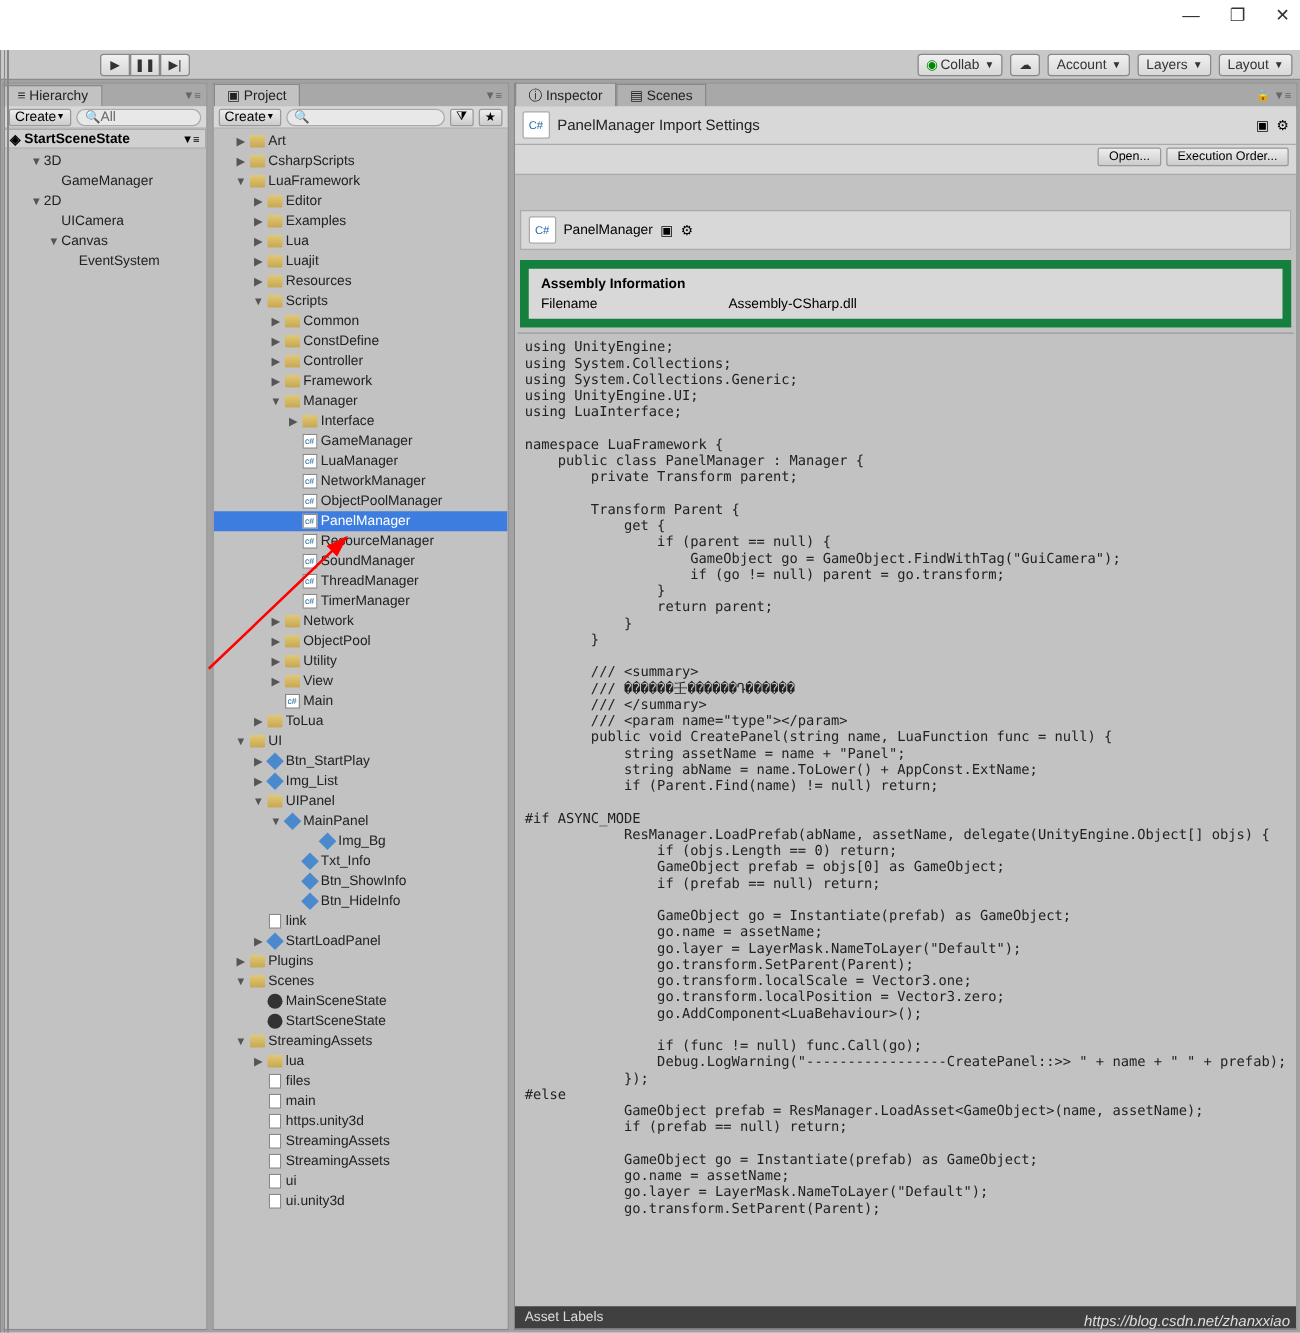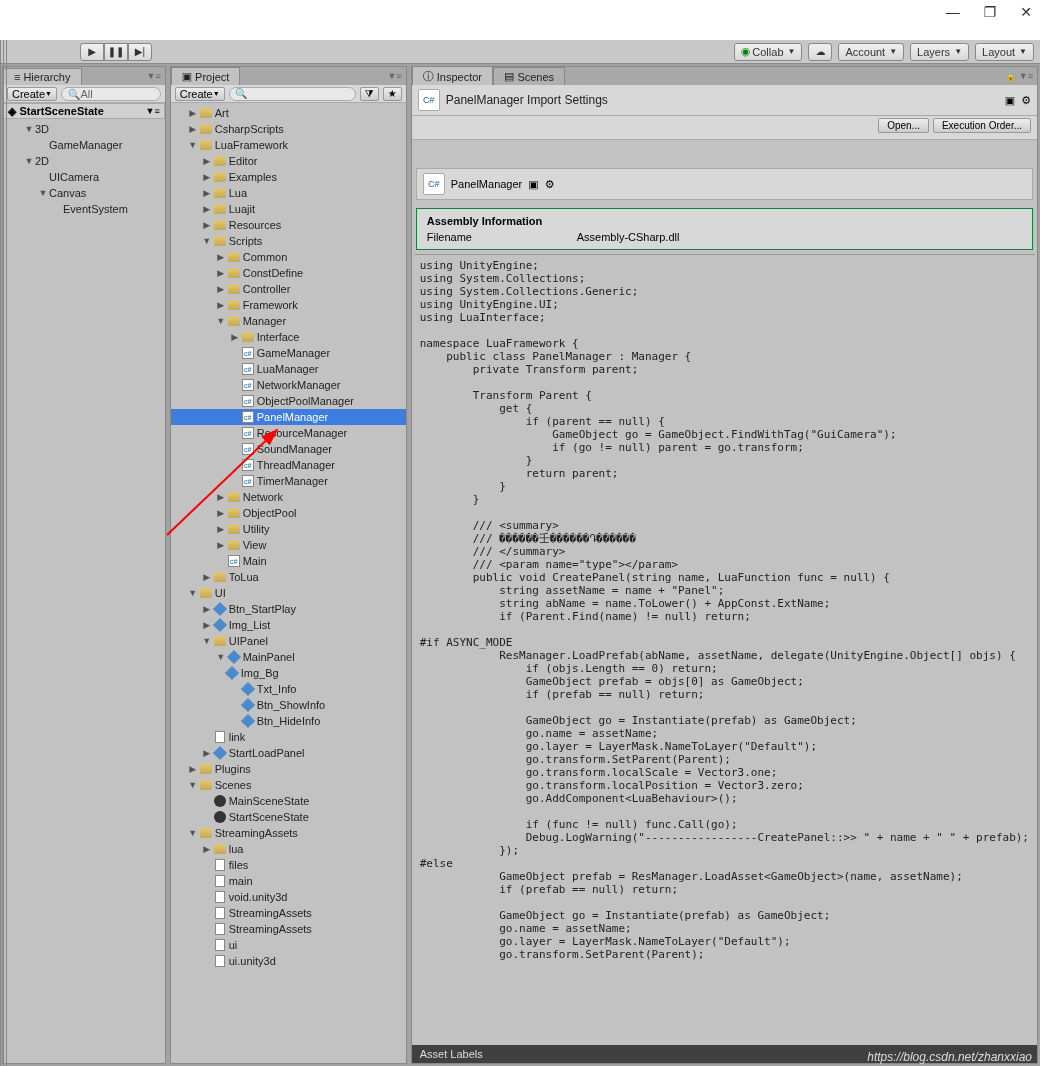--- a/index.html
+++ b/index.html
@@ -38,21 +38,21 @@
 .ico-scene { width:12px; height:12px; background:#333; border-radius:50%; position:relative; }
 .ico-file { width:10px; height:12px; background:#fff; border:1px solid #888; }
 .scene-hdr { background:#d0d0d0; border:1px solid #aaa; height:16px; display:flex; align-items:center; padding:0 4px; font-weight:bold; font-size:11px; }
 .insp-content { flex:1; overflow:auto; background:#c2c2c2; display:flex; flex-direction:column; }
 .insp-hdr { background:#d8d8d8; padding:4px 6px; display:flex; align-items:center; gap:6px; border-bottom:1px solid #aaa; }
 .insp-hdr .title { flex:1; font-size:12px; color:#222; }
 .insp-hdr-row2 { background:#d8d8d8; padding:2px 6px 6px; display:flex; justify-content:flex-end; gap:4px; border-bottom:1px solid #aaa; }
 .sm-btn { background:linear-gradient(#eee,#ccc); border:1px solid #999; border-radius:2px; padding:1px 8px; font-size:10px; }
 .section-hdr { background:#aeaeae; padding:3px 8px; font-size:11px; color:#222; border-top:1px solid #999; border-bottom:1px solid #999; }
 .obj-hdr { background:#d8d8d8; padding:4px 6px; display:flex; align-items:center; gap:6px; border-bottom:1px solid #aaa; margin:4px; border:1px solid #aaa; }
-.asm-box { background:#d8d8d8; margin:4px; border:1px solid #15803d; padding:6px 10px; }
+.asm-box { background:#d8d8d8; margin:4px; border:7px solid #15803d; padding:6px 10px; }
 .asm-box .atitle { font-weight:bold; font-size:11px; margin-bottom:4px; }
 .asm-box .arow { display:flex; font-size:11px; }
 .asm-box .arow .alabel { width:150px; }
 .code-box { background:#c2c2c2; margin:0 2px; padding:4px 6px; font-family:Consolas,monospace; font-size:11px; line-height:13px; color:#222; white-space:pre; overflow:hidden; border-top:1px solid #999; }
 .asset-labels { background:#404040; color:#ddd; padding:3px 8px; font-size:11px; }
 .watermark { position:absolute; bottom:2px; right:8px; color:#ddd; font-size:12px; font-style:italic; }
 .cs-badge { width:22px; height:22px; background:#fff; border:1px solid #aaa; border-radius:2px; display:flex; align-items:center; justify-content:center; font-size:9px; color:#26a; }
 .dbl-line { position:absolute; left:0; top:0; width:8px; height:100%; background:repeating-linear-gradient(90deg,#888,#888 1px,transparent 1px,transparent 3px); }
 svg.arrow { position:absolute; left:162px; top:400px; pointer-events:none; }
 </style>
@@ -401,21 +401,21 @@
             </span>
             <span>UIPanel</span>
           </div>
           <div class="tree-row" style="padding-left: 44px;">
             <span class="fold">▼</span>
             <span class="ico">
               <div class="ico-prefab"></div>
             </span>
             <span>MainPanel</span>
           </div>
-          <div class="tree-row" style="padding-left: 42px; text-align: center;">
+          <div class="tree-row" style="padding-left: 72px; text-align: center;">
             <span class="fold"></span>
             <span class="ico">
               <div class="ico-prefab"></div>
             </span>
             <span>Img_Bg</span>
           </div>
           <div class="tree-row" style="padding-left: 58px; align-items: center;">
             <span class="fold"></span>
             <span class="ico">
               <div class="ico-prefab"></div>
@@ -504,21 +504,21 @@
             <span class="ico">
               <div class="ico-file"></div>
             </span>
             <span>main</span>
           </div>
           <div class="tree-row" style="padding-left: 30px;">
             <span class="fold"></span>
             <span class="ico">
               <div class="ico-file"></div>
             </span>
-            <span>void.unity3d</span>
+            <span>https.unity3d</span>
           </div>
           <div class="tree-row" style="padding-left: 30px;">
             <span class="fold"></span>
             <span class="ico">
               <div class="ico-file"></div>
             </span>
             <span>StreamingAssets</span>
           </div>
           <div class="tree-row" style="padding-left: 30px;">
             <span class="fold"></span>

